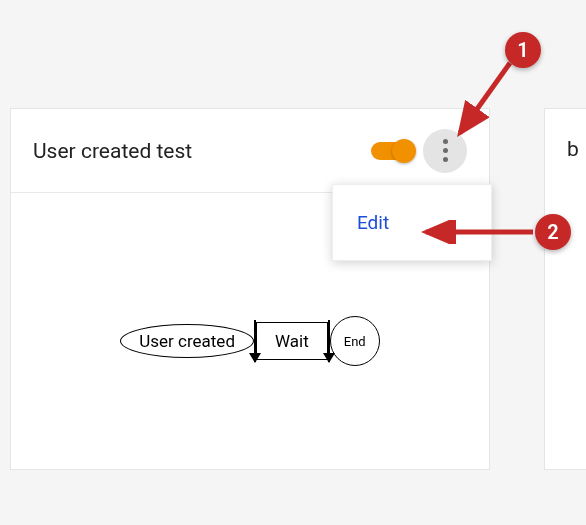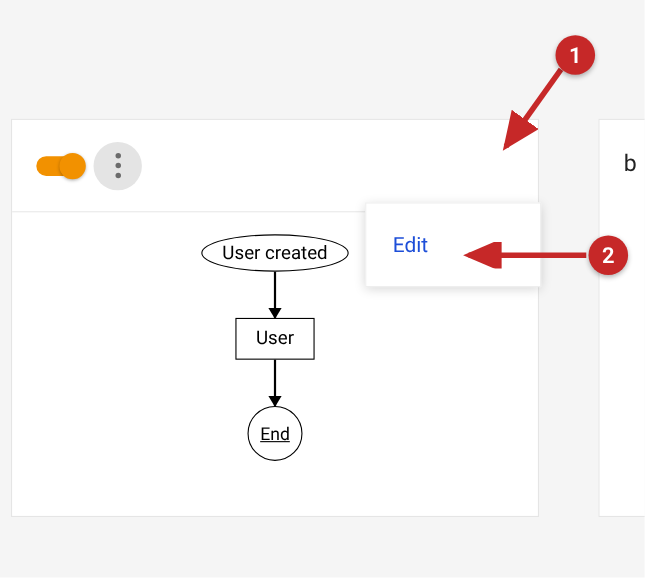--- a/index.html
+++ b/index.html
@@ -84,21 +84,21 @@
     .card-body {
       position: relative;
       height: calc(100% - 84px);
       display: flex;
       justify-content: center;
       padding-top: 20px;
     }
     .flow {
       position: relative;
       display: flex;
-      flex-direction: column;
+      flex-direction: row;
       align-items: center;
     }
     .node-ellipse {
       border: 1.5px solid #000;
       border-radius: 50%;
       padding: 6px 18px;
       font-size: 17px;
       background: #fff;
     }
     .node-rect {
@@ -108,23 +108,22 @@
       background: #fff;
     }
     .node-circle {
       border: 1.5px solid #000;
       border-radius: 50%;
       width: 50px;
       height: 50px;
       display: flex;
       align-items: center;
       justify-content: center;
-      font-size: 16px;
-      background: #fff;
-      text-decoration: underline;
+      font-size: 13px;
+      background: #fff;
     }
     .arrow {
       width: 2px;
       height: 42px;
       background: #000;
       position: relative;
     }
     .arrow::after {
       content: '';
       position: absolute;
@@ -182,38 +181,39 @@
     }
     .callout-1 { left: 505px; top: 32px; }
     .callout-2 { left: 535px; top: 214px; }
     svg.annot { position: absolute; z-index: 15; pointer-events: none; }
   </style>
 </head>
 <body>
 
 <div class="card">
   <div class="card-header">
+    <div class="card-title">User created test</div>
     <div class="header-controls">
       <div class="toggle">
         <div class="toggle-thumb"></div>
       </div>
       <div class="kebab-btn">
         <div class="kebab-dots">
           <span></span>
             <span></span>
             <span></span>
         </div>
       </div>
     </div>
   </div>
   <div class="card-body">
     <div class="flow">
       <div class="node-ellipse">User created</div>
       <div class="arrow"></div>
-      <div class="node-rect">User</div>
+      <div class="node-rect">Wait</div>
       <div class="arrow"></div>
       <div class="node-circle">End</div>
     </div>
   </div>
 </div>
 
 <div class="card2">
   <div class="card2-title">b</div>
 </div>
 

